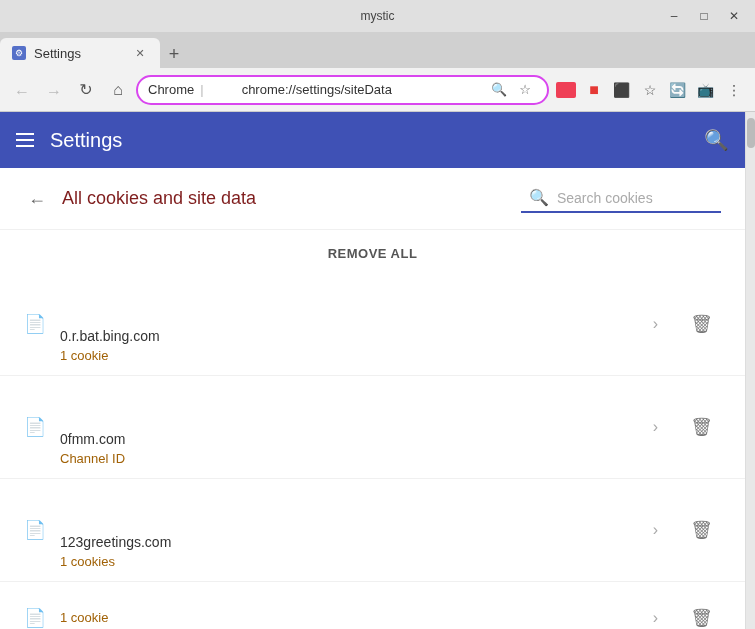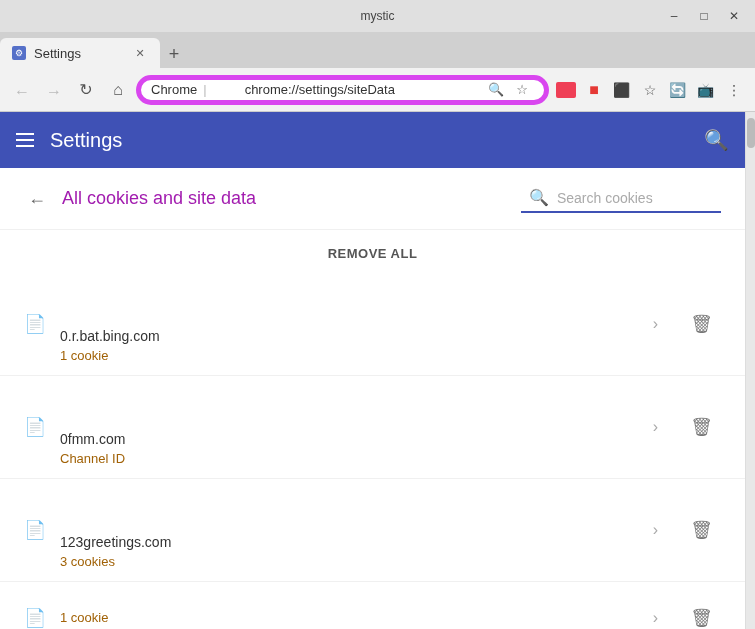--- a/index.html
+++ b/index.html
@@ -117,21 +117,21 @@
       align-items: center;
       justify-content: center;
       border-radius: 50%;
       font-size: 16px;
       color: #555;
     }
     .toolbar-btn.disabled { color: #bbb; cursor: default; }
     .omnibox {
       flex: 1;
       height: 30px;
-      border: 5px solid #d946ef;
+      border: 2px solid #d946ef;
       border-radius: 15px;
       display: flex;
       align-items: center;
       background: white;
       padding: 0 10px;
       gap: 6px;
     }
     .omnibox-secure {
       color: #333;
       font-size: 13px;
@@ -251,21 +251,21 @@
       border: none;
       cursor: pointer;
       font-size: 18px;
       color: #666;
       display: flex;
       align-items: center;
       padding: 4px;
     }
     .page-title {
       font-size: 18px;
-      color: #a21caf;
+      color: #7f1d1d;
       font-weight: 400;
       flex: 1;
     }
     .search-cookies-container {
       display: flex;
       align-items: center;
       border-bottom: 2px solid #3f51b5;
       padding: 4px 8px;
       gap: 8px;
       min-width: 200px;
@@ -459,21 +459,21 @@
             <div class="cookie-detail">Channel ID</div>
           </div>
           <span class="cookie-expand">›</span>
           <span class="cookie-delete">🗑</span>
         </div>
 
         <div class="cookie-item">
           <span class="cookie-icon">📄</span>
           <div class="cookie-info">
             <div class="cookie-name">123greetings.com</div>
-            <div class="cookie-detail">3 cookies</div>
+            <div class="cookie-detail">1 cookies</div>
           </div>
           <span class="cookie-expand">›</span>
           <span class="cookie-delete">🗑</span>
         </div>
 
         <div class="cookie-item">
           <span class="cookie-icon">📄</span>
           <div class="cookie-info">
             <div class="cookie-detail">1 cookie</div>
           </div>

